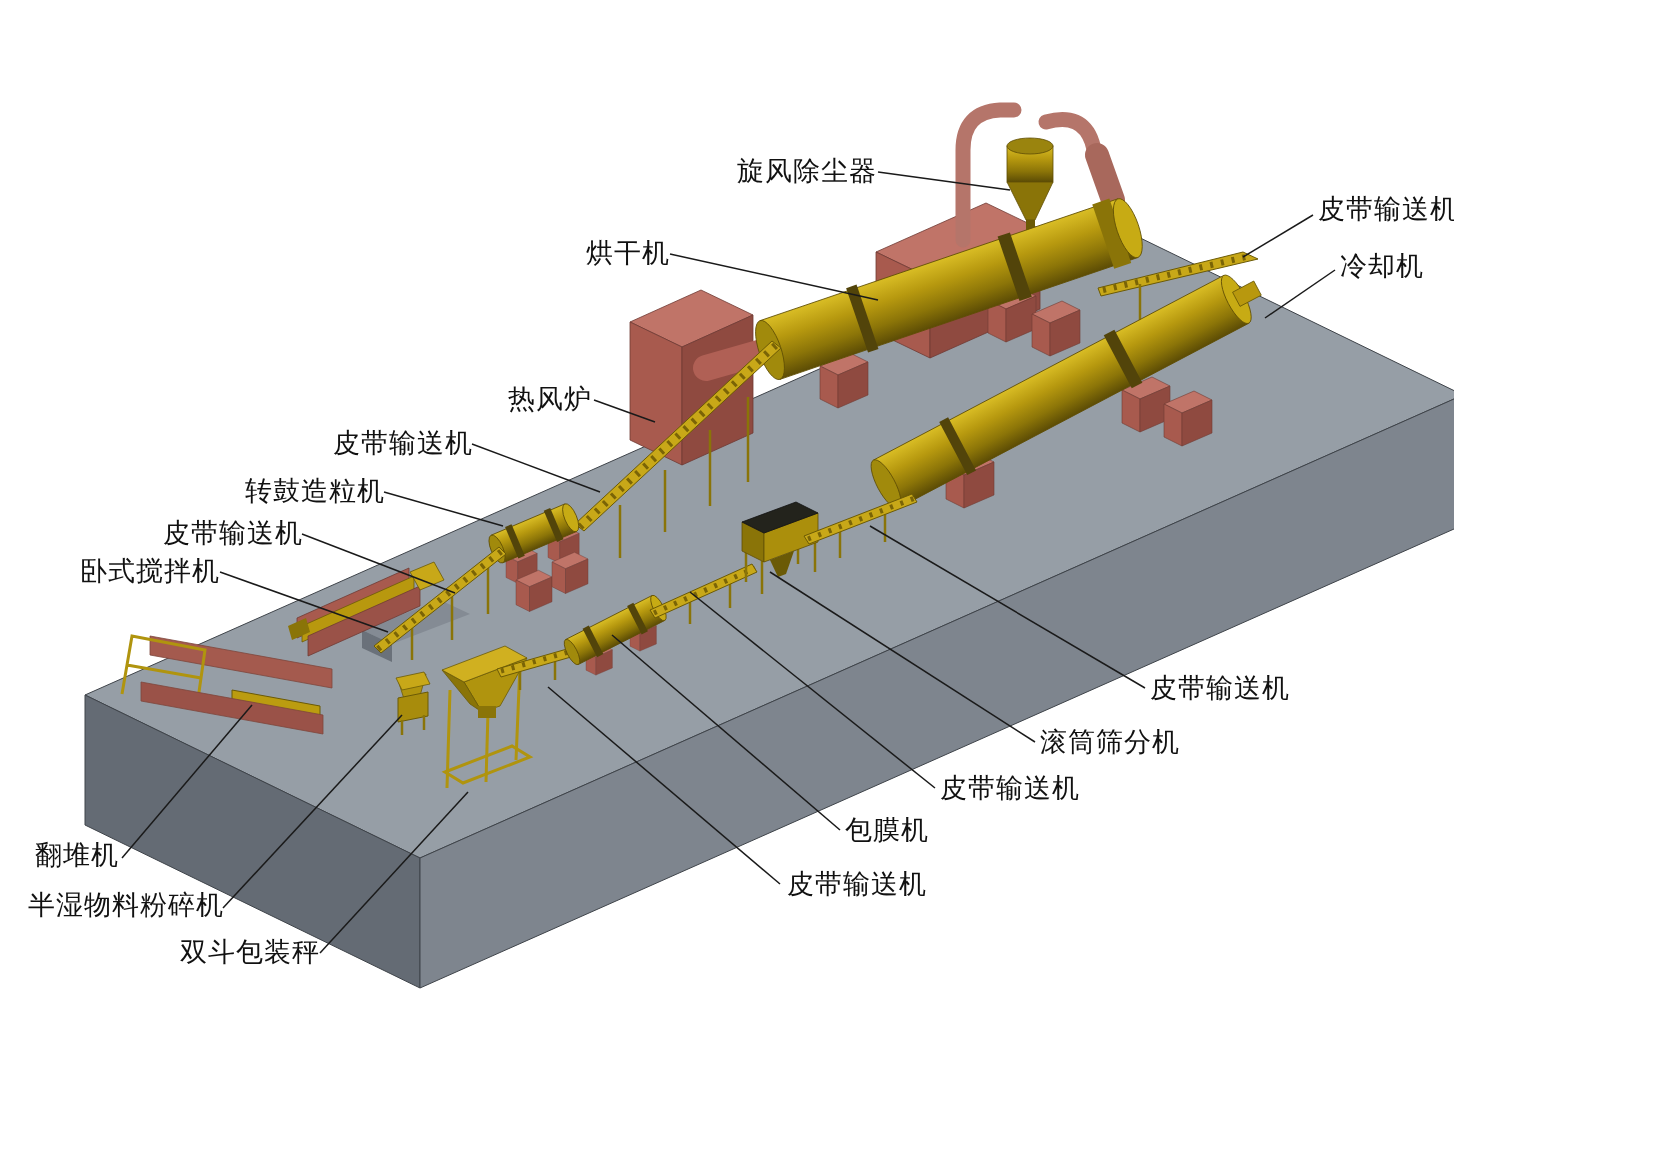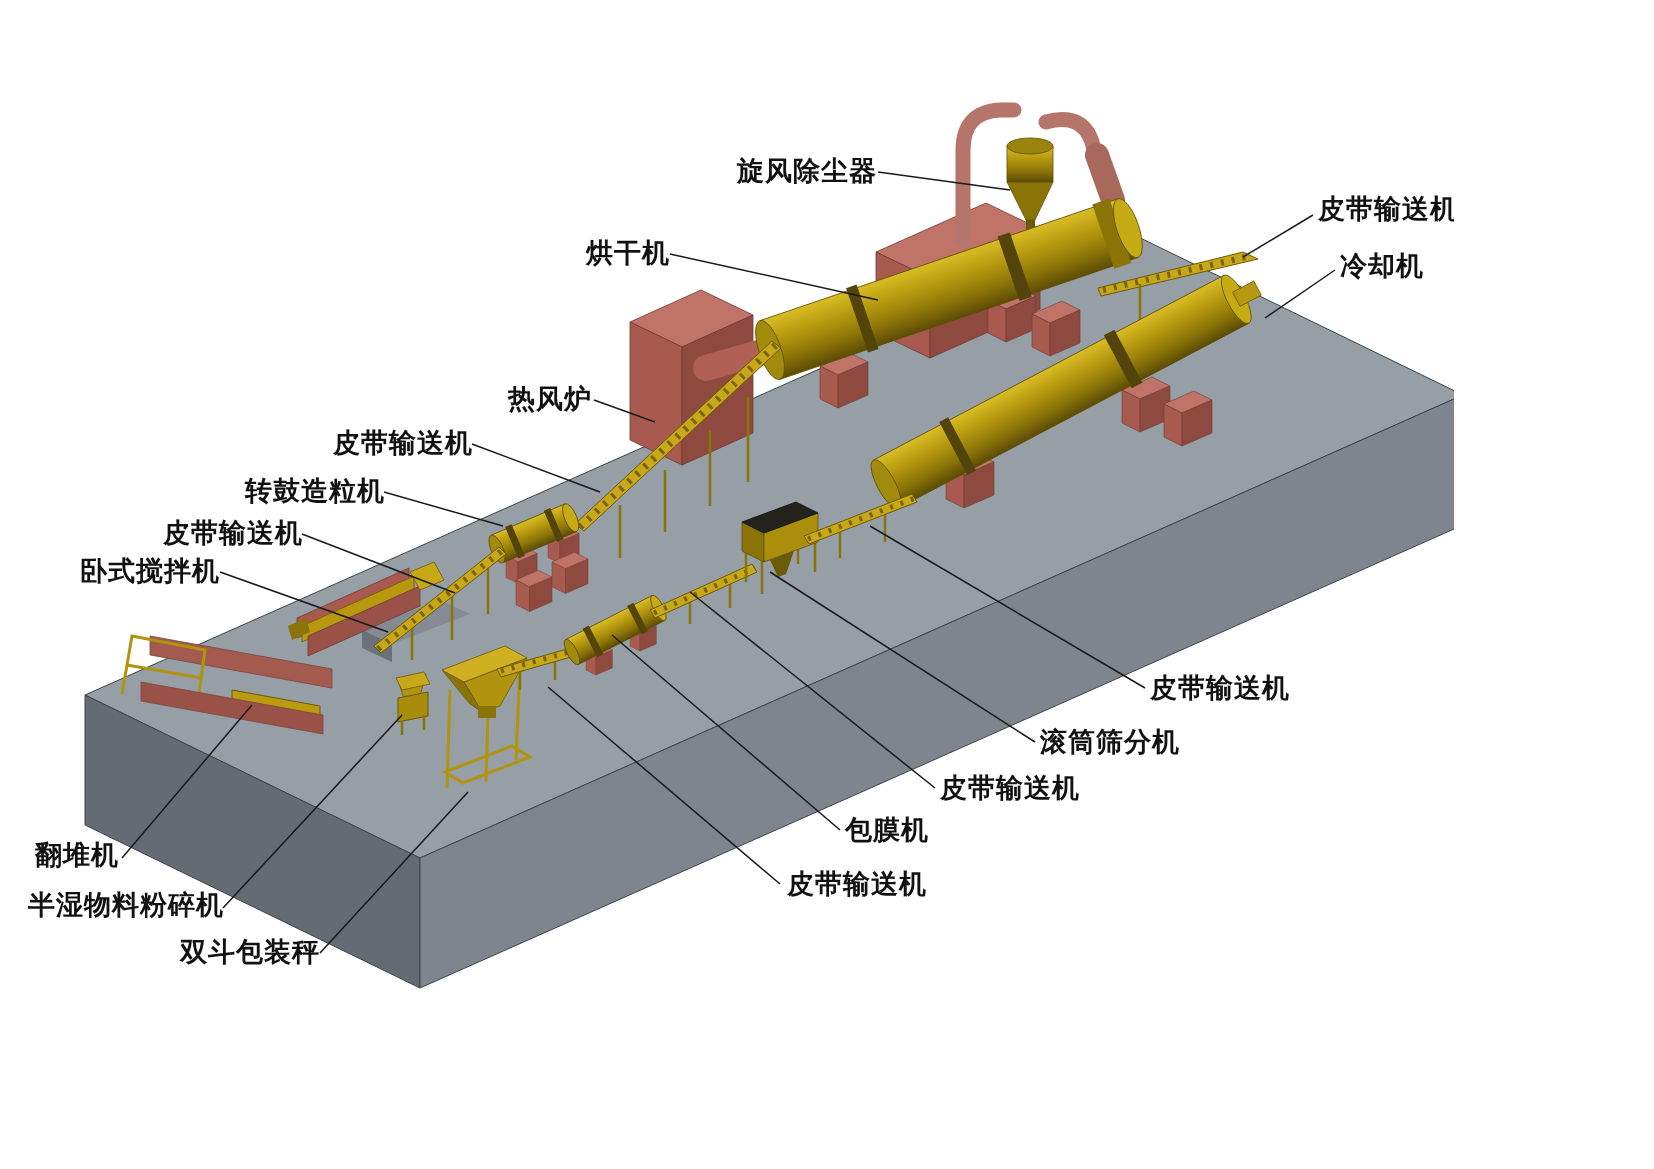--- a/index.html
+++ b/index.html
@@ -1,17 +1,17 @@
 <!DOCTYPE html>
 <html><head>
 <meta charset="utf-8">
 <style>
   html,body{margin:0;padding:0;background:#ffffff;}
   .stage{width:1454px;height:1169px;position:relative;background:#ffffff;overflow:hidden;
-         font-family:"Liberation Sans","DejaVu Sans",sans-serif;font-weight:bold;}
+         font-family:"Liberation Sans","DejaVu Sans",sans-serif;}
   svg{display:block;}
   .lbl{font-size:27px;fill:#111;letter-spacing:1px;
        font-family:"Liberation Sans","DejaVu Sans",sans-serif;}
   .leader{stroke:#1a1a1a;stroke-width:1.5;fill:none;}
   .conv{fill:#c8a818;stroke:#6b5a06;stroke-width:1;}
   .convdash{stroke:#7a6406;stroke-dasharray:3 8;fill:none;}
   .leg{stroke:#8a7408;stroke-width:2.5;}
   .frame{stroke:#b0940e;stroke-width:3;fill:none;}
 </style>
 </head>

